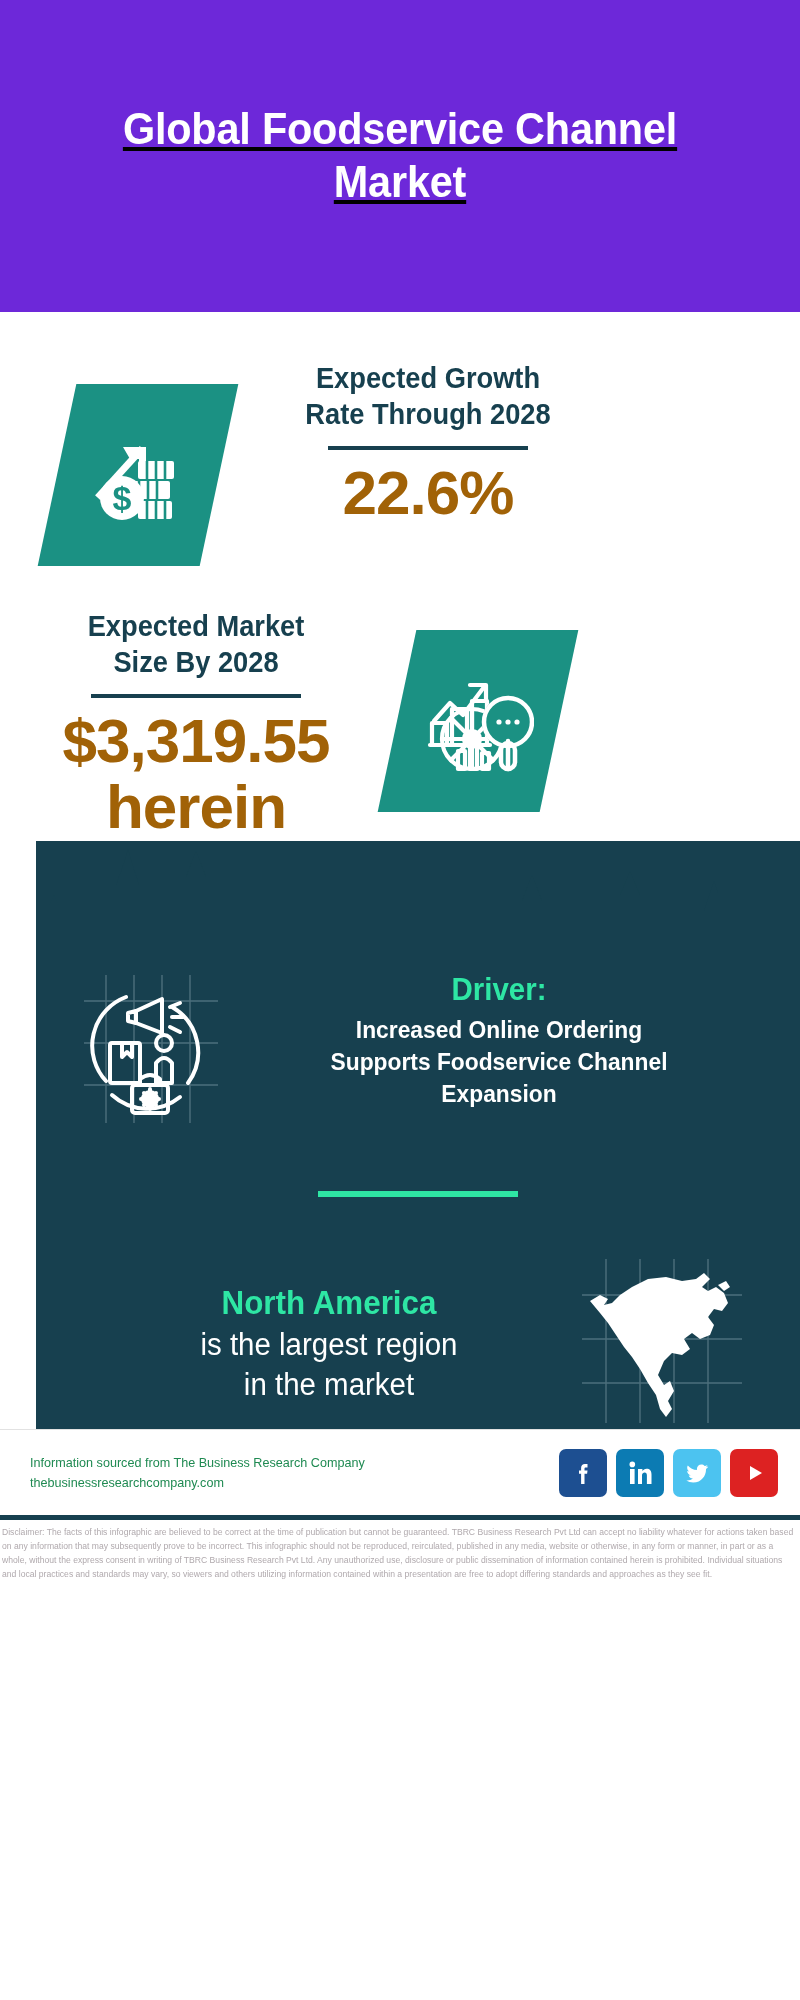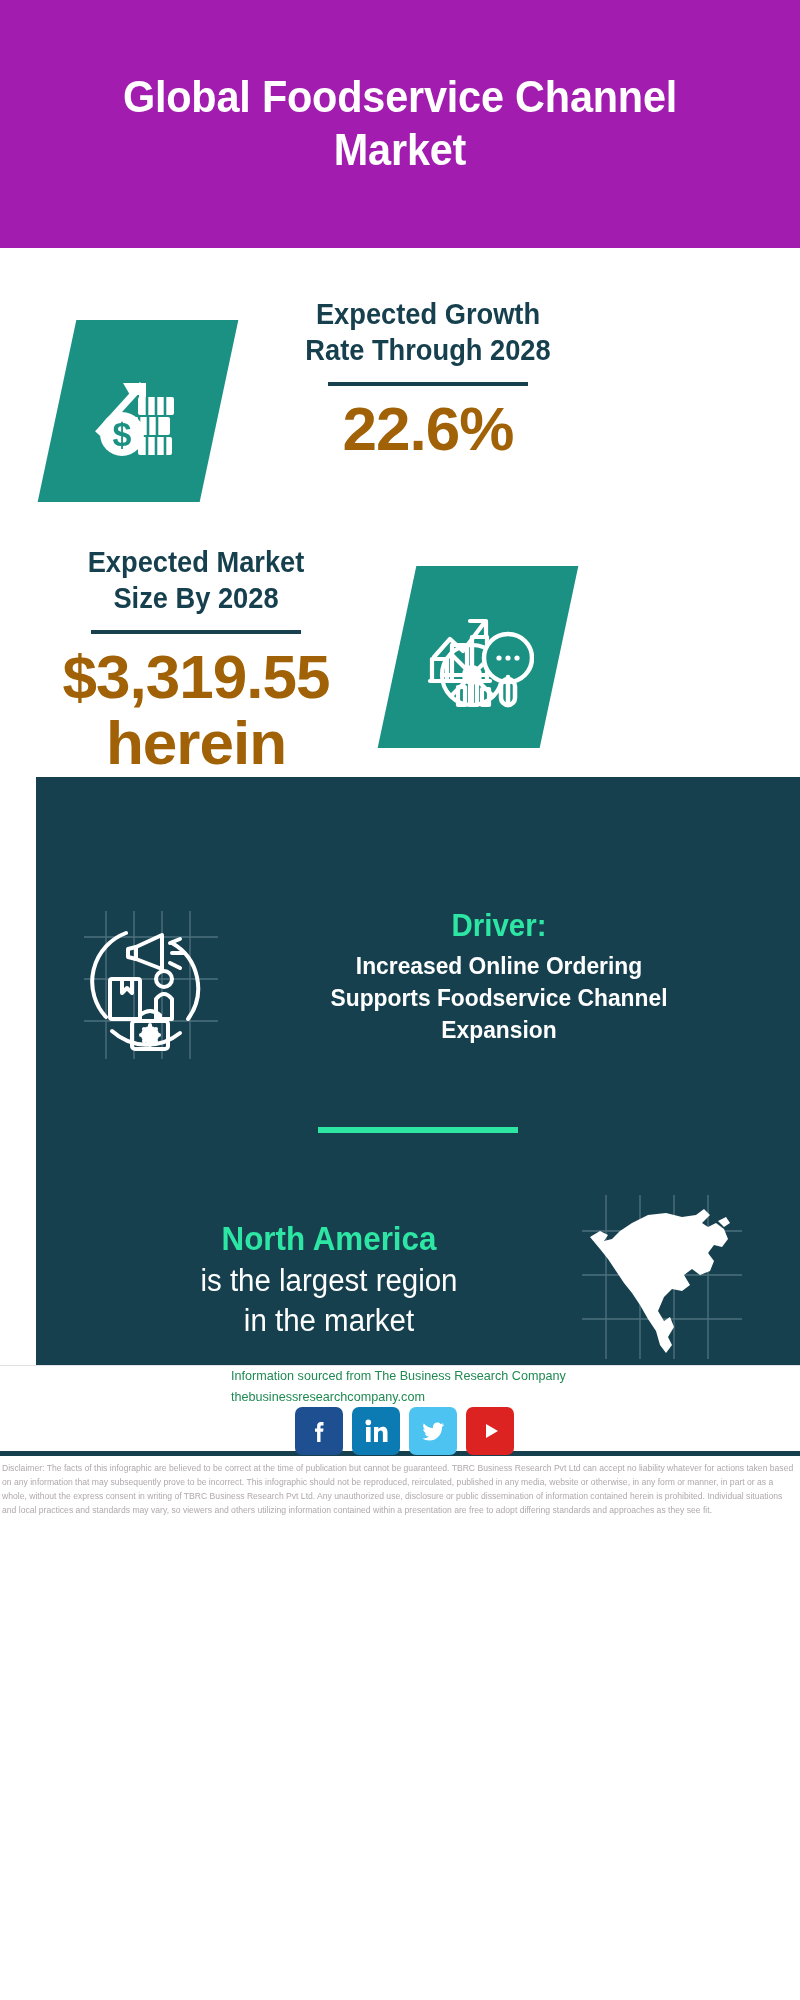--- a/index.html
+++ b/index.html
@@ -6,26 +6,27 @@
   html,body { width:800px; height:2000px; }
   body {
     font-family:"Liberation Sans", sans-serif;
     background:#ffffff;
     position:relative;
     overflow:hidden;
   }
 
   
   .header {
-    background:#a21caf;
-    height:248px;
+    background:#6d28d9;
+    height:312px;
     display:flex;
     align-items:center;
     justify-content:center;
     padding:0 40px;
+    text-decoration:underline;
   }
   .header h1 {
     color:#ffffff;
     font-size:45px;
     font-weight:bold;
     line-height:1.17;
     text-align:center;
     letter-spacing:-0.2px;
     transform:scaleX(0.92);
   }
@@ -147,21 +148,20 @@
   .map-box { width:180px; flex:none; margin-right:42px; }
 
   
   .footer {
     background:#ffffff;
     display:flex;
     align-items:center;
     height:86px;
     padding:0 22px 0 30px;
     border-top:1px solid #e2e2e2;
-    flex-direction:column;
   }
   .footer-text { flex:1; }
   .footer-text div {
     color:#1f8a52;
     font-size:13px;
     line-height:1.55;
     transform:scaleX(0.97);
     transform-origin:left;
   }
   .social { display:flex; gap:9px; }

